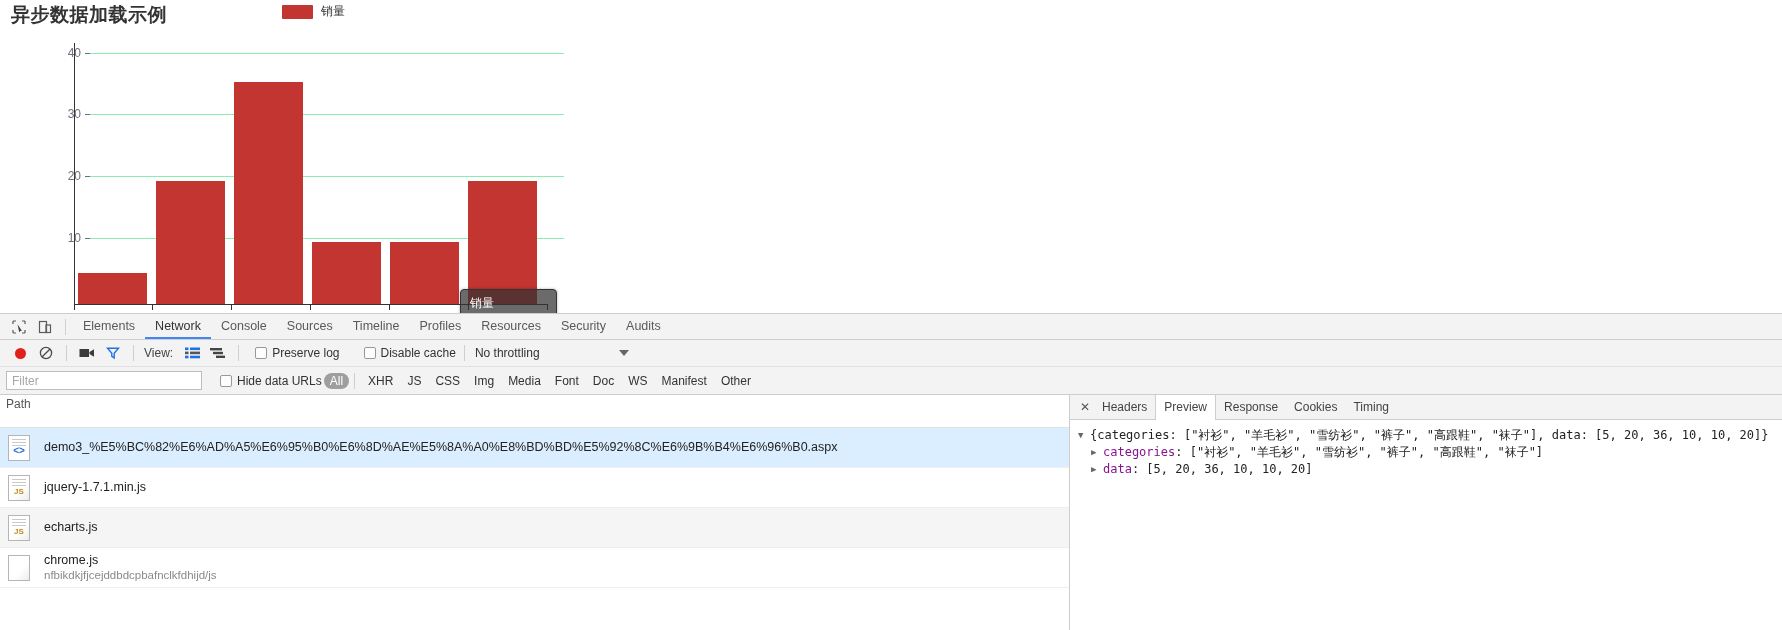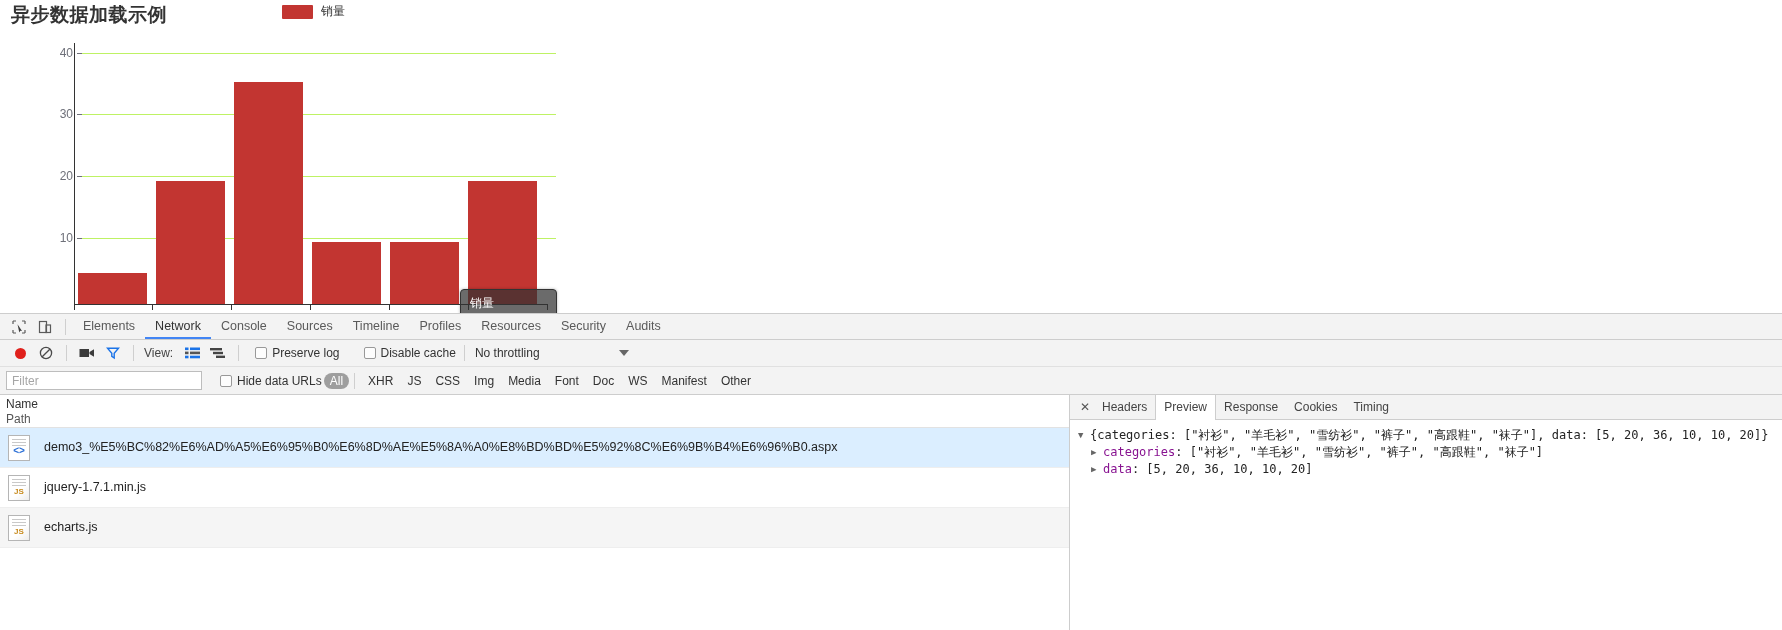--- a/index.html
+++ b/index.html
@@ -32,22 +32,22 @@
   }
   #legend-label { font-size: 12px; color: #333; }
 
   
   #plot {
     position: absolute;
     left: 74px; top: 53px;
     width: 474px; height: 252px;
   }
   .gridline {
-    position: absolute; left: 8px; width: 474px; height: 1px;
-    background: #bef264;
+    position: absolute; left: 16px; width: 474px; height: 1px;
+    background: #86efac;
   }
   .ytick-label {
     position: absolute; right: 100%; margin-right: 9px;
     transform: translateY(-50%);
     font-size: 12px; color: #6e7079; white-space: nowrap;
   }
   .ytick-mark {
     position: absolute; width: 5px; height: 1px; background: #6e7079;
     left: -5px;
   }
@@ -438,21 +438,20 @@
     <span class="type-pill">Doc</span>
     <span class="type-pill">WS</span>
     <span class="type-pill">Manifest</span>
     <span class="type-pill">Other</span>
   </div>
 
   <div id="dt-body">
 
     <div id="req-pane">
       <div id="req-header">
-        <div class="hdr">Name</div>
         <div class="hdr sub">Path</div>
       </div>
 
       <div class="req-row selected">
         <div class="file-icon html">
           <span class="lines"></span>
             <span class="glyph">&lt;&gt;</span>
         </div>
         <div class="req-names">
           <div class="req-name">demo3_%E5%BC%82%E6%AD%A5%E6%95%B0%E6%8D%AE%E5%8A%A0%E8%BD%BD%E5%92%8C%E6%9B%B4%E6%96%B0.aspx</div>
@@ -471,20 +470,27 @@
       <div class="req-row striped">
         <div class="file-icon js">
           <span class="lines"></span>JS
         </div>
         <div class="req-names">
           <div class="req-name">echarts.js</div>
         </div>
       </div>
 
 
+      <div class="req-row">
+        <div class="file-icon"></div>
+        <div class="req-names">
+          <div class="req-name">chrome.js</div>
+          <div class="req-path">nfbikdkjfjcejddbdcpbafnclkfdhijd/js</div>
+        </div>
+      </div>
     </div>
 
     <div id="detail-pane">
       <div id="detail-tabs">
         <div id="detail-close">✕</div>
         <div class="d-tab">Headers</div>
         <div class="d-tab active">Preview</div>
         <div class="d-tab">Response</div>
         <div class="d-tab">Cookies</div>
         <div class="d-tab">Timing</div>

